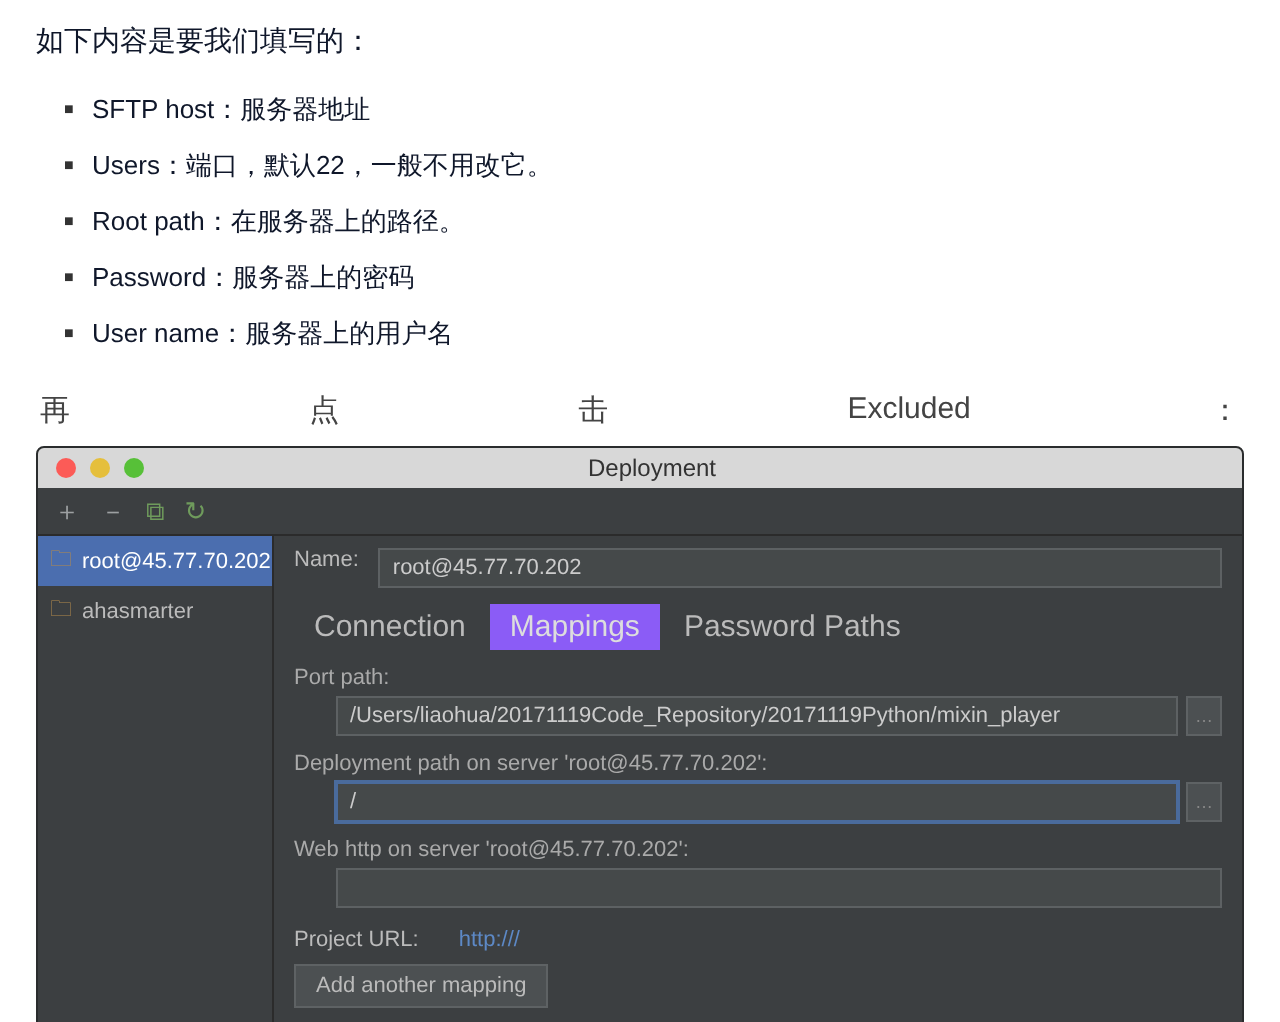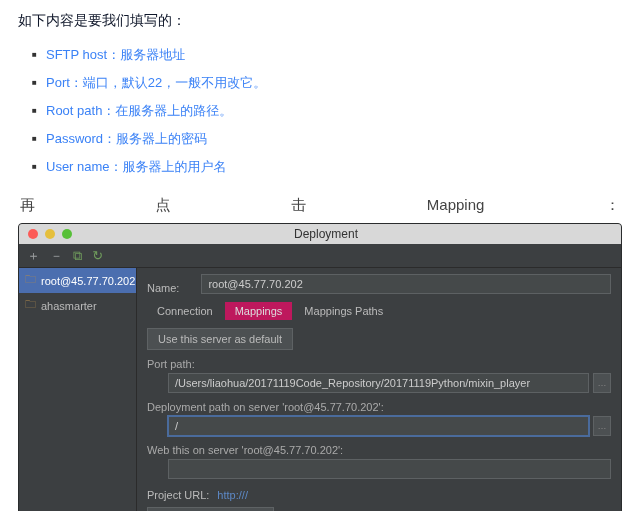--- a/index.html
+++ b/index.html
@@ -1,69 +1,69 @@
 <!DOCTYPE html>
 <html><head>
 <meta charset="utf-8">
 <style>
   * { box-sizing: border-box; margin: 0; padding: 0; }
   body { font-family: -apple-system, "Segoe UI", Arial, sans-serif; background: #fff; width: 640px; font-size: 13px; color: #333; }
   .doc { padding: 12px 18px 0 18px; }
   .lead { font-size: 14px; margin-bottom: 14px; color: #0f172a; }
   ul.bullets { list-style: none; padding-left: 14px; margin-bottom: 18px; }
-  ul.bullets li { position: relative; padding-left: 14px; font-size: 13px; line-height: 1.7; margin: 6px 0; color: #3b82f6; }
+  ul.bullets li { position: relative; padding-left: 14px; font-size: 13px; line-height: 1.7; margin: 6px 0; color: #0f172a; }
   ul.bullets li::before { content: "■"; position: absolute; left: 0; top: 0; font-size: 8px; color: #333; line-height: 2.8; }
   .spread { display: flex; justify-content: space-between; font-size: 15px; color: #444; margin-bottom: 8px; padding: 0 2px; }
   
   .win { background: #3c3f41; border: 1px solid #2a2c2d; border-radius: 4px 4px 0 0; overflow: hidden; }
   .titlebar { background: #d8d8d8; height: 20px; display: flex; align-items: center; position: relative; }
   .traffic { display: flex; gap: 7px; padding-left: 9px; }
   .dot { width: 10px; height: 10px; border-radius: 50%; }
   .dot.r { background: #fc5b57; } .dot.y { background: #e5bf3c; } .dot.g { background: #57c038; }
   .titlebar .ttl { position: absolute; left: 12px; right: 0; text-align: center; font-size: 12px; color: #333; pointer-events: none; }
   .toolbar { background: #3c3f41; height: 24px; display: flex; align-items: center; gap: 10px; padding: 0 8px; border-bottom: 1px solid #2b2b2b; }
   .toolbar .ticon { color: #9da0a2; font-size: 13px; cursor: pointer; }
   .toolbar .ticon.green { color: #6f9b5c; }
   .body { display: flex; height: 268px; }
   .sidebar { width: 118px; background: #3c3f41; border-right: 1px solid #2b2b2b; }
   .srow { display: flex; align-items: center; gap: 5px; padding: 3px 6px; font-size: 11px; color: #bbb; cursor: pointer; }
   .srow.sel { background: #4b6eaf; color: #fff; }
   .srow .ficon { color: #b38a4d; font-size: 11px; }
   .main { flex: 1; background: #3c3f41; padding: 6px 10px 8px 10px; color: #bbb; font-size: 11px; }
-  .namerow { display: flex; align-items: flex-end; gap: 22px; margin-bottom: 8px; }
+  .namerow { display: flex; align-items: flex-start; gap: 10px; margin-bottom: 8px; }
   .namerow input { flex: 1; background: #45494a; border: 1px solid #5d6163; color: #ccc; font-size: 11px; padding: 3px 6px; }
   .tabs { display: flex; gap: 2px; margin-bottom: 8px; }
-  .tab { padding: 3px 10px; font-size: 11px; color: #bbb; cursor: pointer; }
-  .tab.active { background: #be185d; color: #ddd; }
+  .tab { padding: 3px 10px; font-size: 15px; color: #bbb; cursor: pointer; }
+  .tab.active { background: #8b5cf6; color: #ddd; }
   .btn { display: inline-block; background: #4c5052; border: 1px solid #5e6264; color: #bbb; font-size: 11px; padding: 4px 10px; cursor: pointer; }
   .lbl { font-size: 11px; color: #aaa; margin: 8px 0 3px 0; }
   .frow { display: flex; gap: 4px; padding-left: 21px; }
   .frow input { flex: 1; background: #45494a; border: 1px solid #5d6163; color: #ccc; font-size: 11px; padding: 3px 6px; }
   .frow input.focus { border-color: #4a6b9c; box-shadow: 0 0 0 1px #4a6b9c; }
   .frow .more { width: 18px; background: #4c5052; border: 1px solid #5e6264; color: #888; font-size: 9px; display: flex; align-items: center; justify-content: center; cursor: pointer; }
-  .prow { display: flex; align-items: center; gap: 8px; margin-top: 10px; }
+  .prow { display: flex; align-items: center; gap: 20px; margin-top: 10px; }
   .prow .lnk { color: #5d89c6; }
 </style>
 </head>
 <body>
 
 <div class="doc">
   <div class="lead">如下内容是要我们填写的：</div>
   <ul class="bullets">
     <li>SFTP host：服务器地址</li>
-    <li>Port：端口，默认22，一般不用改它。</li>
+    <li>Users：端口，默认22，一般不用改它。</li>
     <li>Root path：在服务器上的路径。</li>
     <li>Password：服务器上的密码</li>
     <li>User name：服务器上的用户名</li>
   </ul>
   <div class="spread">
     <span>再</span>
     <span>点</span>
     <span>击</span>
-    <span>Mapping</span>
+    <span>Excluded</span>
     <span>：</span>
   </div>
 
   <div class="win">
     <div class="titlebar">
       <div class="traffic">
         <div class="dot r"></div>
         <div class="dot y"></div>
         <div class="dot g"></div>
       </div>
@@ -87,37 +87,36 @@
         </div>
       </div>
       <div class="main">
         <div class="namerow">
           <span>Name:</span>
           <input value="root@45.77.70.202" style="">
         </div>
         <div class="tabs">
           <div class="tab">Connection</div>
           <div class="tab active">Mappings</div>
-          <div class="tab">Mappings Paths</div>
+          <div class="tab">Password Paths</div>
         </div>
-        <div class="btn">Use this server as default</div>
 
         <div class="lbl">Port path:</div>
         <div class="frow">
           <input value="/Users/liaohua/20171119Code_Repository/20171119Python/mixin_player" style="">
           <div class="more">…</div>
         </div>
 
         <div class="lbl">Deployment path on server 'root@45.77.70.202':</div>
         <div class="frow">
           <input class="focus" value="/" style="">
           <div class="more">…</div>
         </div>
 
-        <div class="lbl">Web this on server 'root@45.77.70.202':</div>
+        <div class="lbl">Web http on server 'root@45.77.70.202':</div>
         <div class="frow">
           <input value="" style="">
         </div>
 
         <div class="prow">
           <span>Project URL:</span>
           <span class="lnk">http:///</span>
         </div>
         <div class="btn" style="margin-top:6px;">Add another mapping</div>
       </div>

